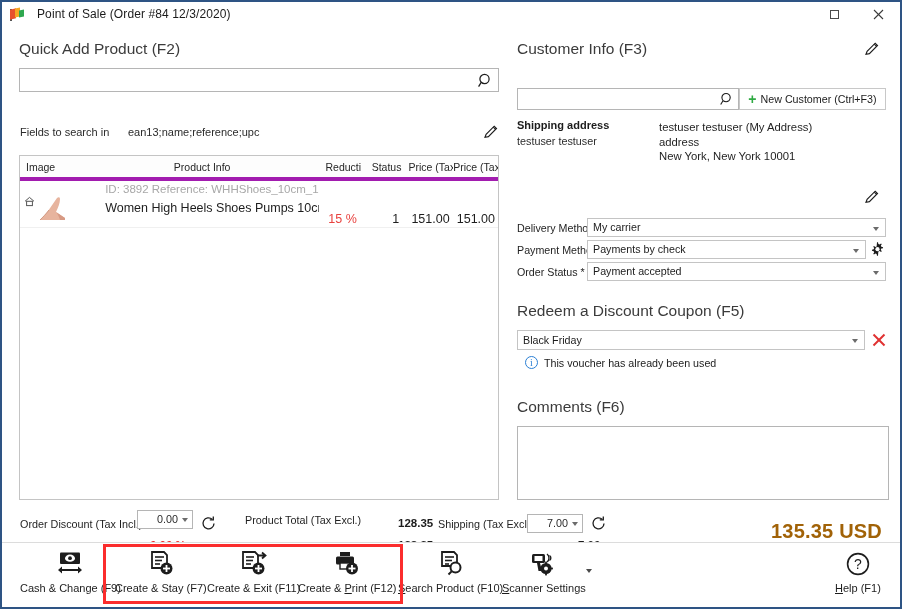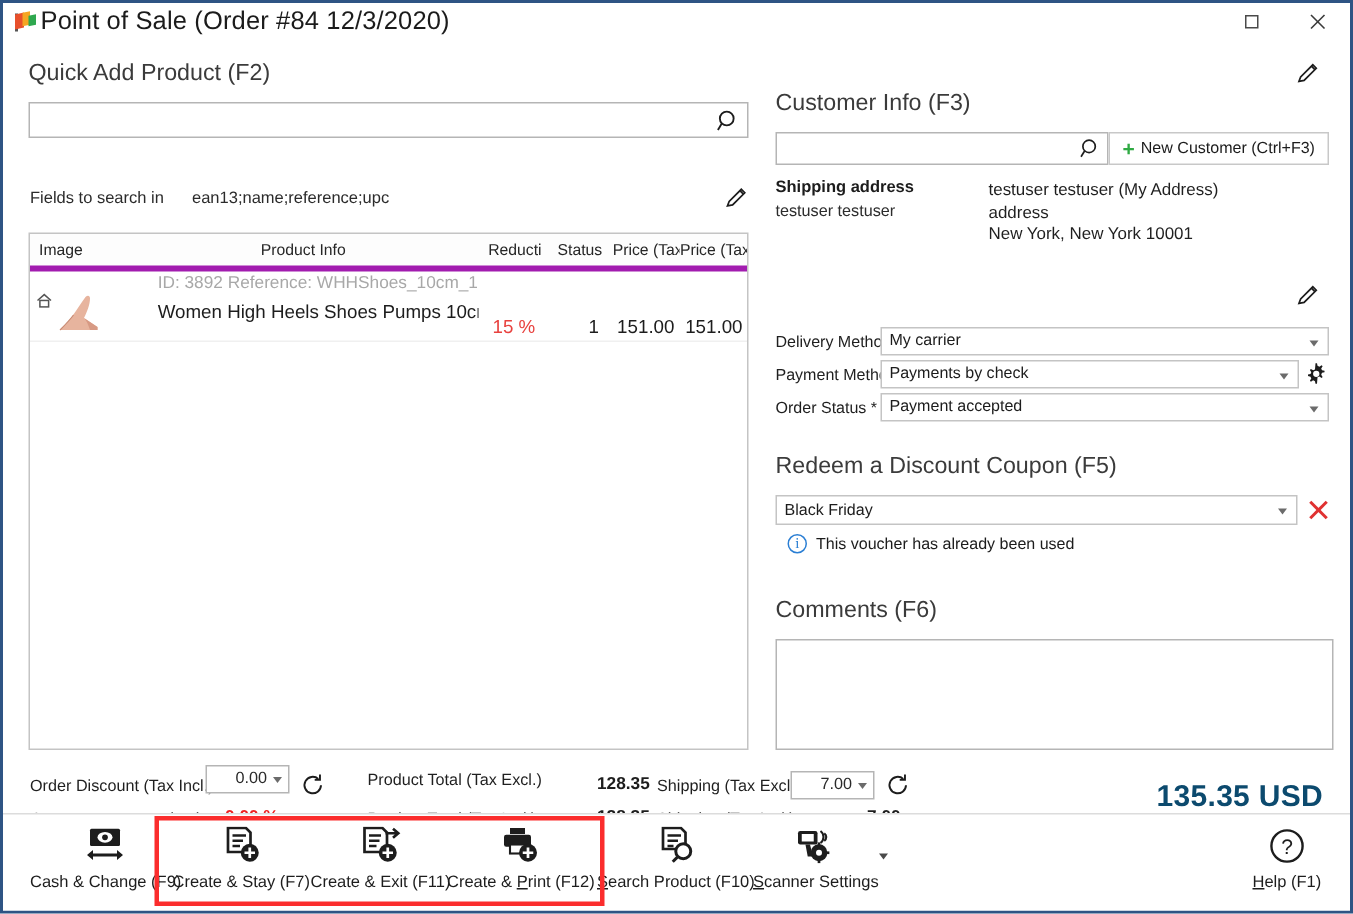--- a/index.html
+++ b/index.html
@@ -34,22 +34,22 @@
     width: 16px; height: 16px;
     margin-left: 7px;
     position: relative;
     flex: none;
   }
   .app-icon .sq1 { position:absolute; left:1px; top:3px; width:6px; height:10px; background:#e8502c; transform: skewY(-12deg);}
   .app-icon .sq2 { position:absolute; left:6px; top:2px; width:5px; height:9px; background:#f5a623; transform: skewY(-10deg);}
   .app-icon .sq3 { position:absolute; left:10px; top:4px; width:5px; height:7px; background:#2ea84f; transform: skewY(-10deg);}
   .app-icon .stem { position:absolute; left:1px; top:3px; width:1.5px; height:12px; background:#555; }
   .title-text {
-    margin-left: 2px;
-    font-size: 17px;
+    margin-left: 12px;
+    font-size: 12px;
     color: #1b1b1b;
     letter-spacing: 0.1px;
   }
   .win-buttons {
     position: absolute;
     right: 0; top: 0;
     height: 24px;
     display: flex;
   }
   .win-btn {
@@ -456,21 +456,21 @@
           </div>
           <div class="cell c-p2">
             <span class="val-dark">151.00</span>
           </div>
         </div>
       </div>
     </div>
 
     <div class="right-pane">
 
-      <div class="section-title rp-title" style="top:14px;margin-top:20px;">Customer Info (F3)</div>
+      <div class="section-title rp-title" style="top:14px;">Customer Info (F3)</div>
       <span class="rp-pencil" style="top:14px;">
         <svg width="18" height="18" viewBox="0 0 18 18">
           <path d="M3 14.2 L4.1 11.3 L12.2 3.2 L14.5 5.5 L6.4 13.6 Z" fill="none" stroke="#1d1d1d" stroke-width="1.15"></path>
           <line x1="11.3" y1="4.1" x2="13.6" y2="6.4" stroke="#1d1d1d" stroke-width="1.15"></line>
         </svg>
       </span>
 
       <div class="cust-search">
         <input type="text" value="" style="">
         <span style="position:absolute;right:3px;top:2px;">
@@ -573,21 +573,21 @@
       <span class="refresh-btn" style="left:588px; top:5px;">
         <svg width="17" height="17" viewBox="0 0 17 17">
           <path d="M14 8.5 A5.5 5.5 0 1 1 12.2 4.3" fill="none" stroke="#1d1d1d" stroke-width="1.3"></path>
           <path d="M13.3 1.4 L13.3 4.9 L9.8 4.9" fill="none" stroke="#1d1d1d" stroke-width="1.3"></path>
         </svg>
       </span>
       <span class="tot-label" style="left:436px; top:30px;">Shipping (Tax Incl.)</span>
       <span class="tot-value" style="left:576px; top:29px;">7.00</span>
     </div>
 
-    <div class="grand-total" style="color: #0c4a6e;">135.35 USD</div>
+    <div class="grand-total" style="color: #a16207;">135.35 USD</div>
 
     <div class="toolbar">
 
       <div class="tb-item" style="left:18px;">
         <span class="tb-icon">
           <svg width="30" height="26" viewBox="0 0 30 26">
             <rect x="5" y="1.5" width="20" height="11.5" rx="1" fill="#1d1d1d"></rect>
             <ellipse cx="15" cy="7.2" rx="5" ry="3.6" fill="#fff"></ellipse>
             <circle cx="15" cy="7.2" r="1.9" fill="#1d1d1d"></circle>
             <path d="M3 19 L7 15.6 L7 18 L23 18 L23 15.6 L27 19 L23 22.4 L23 20 L7 20 L7 22.4 Z" fill="#1d1d1d"></path>

